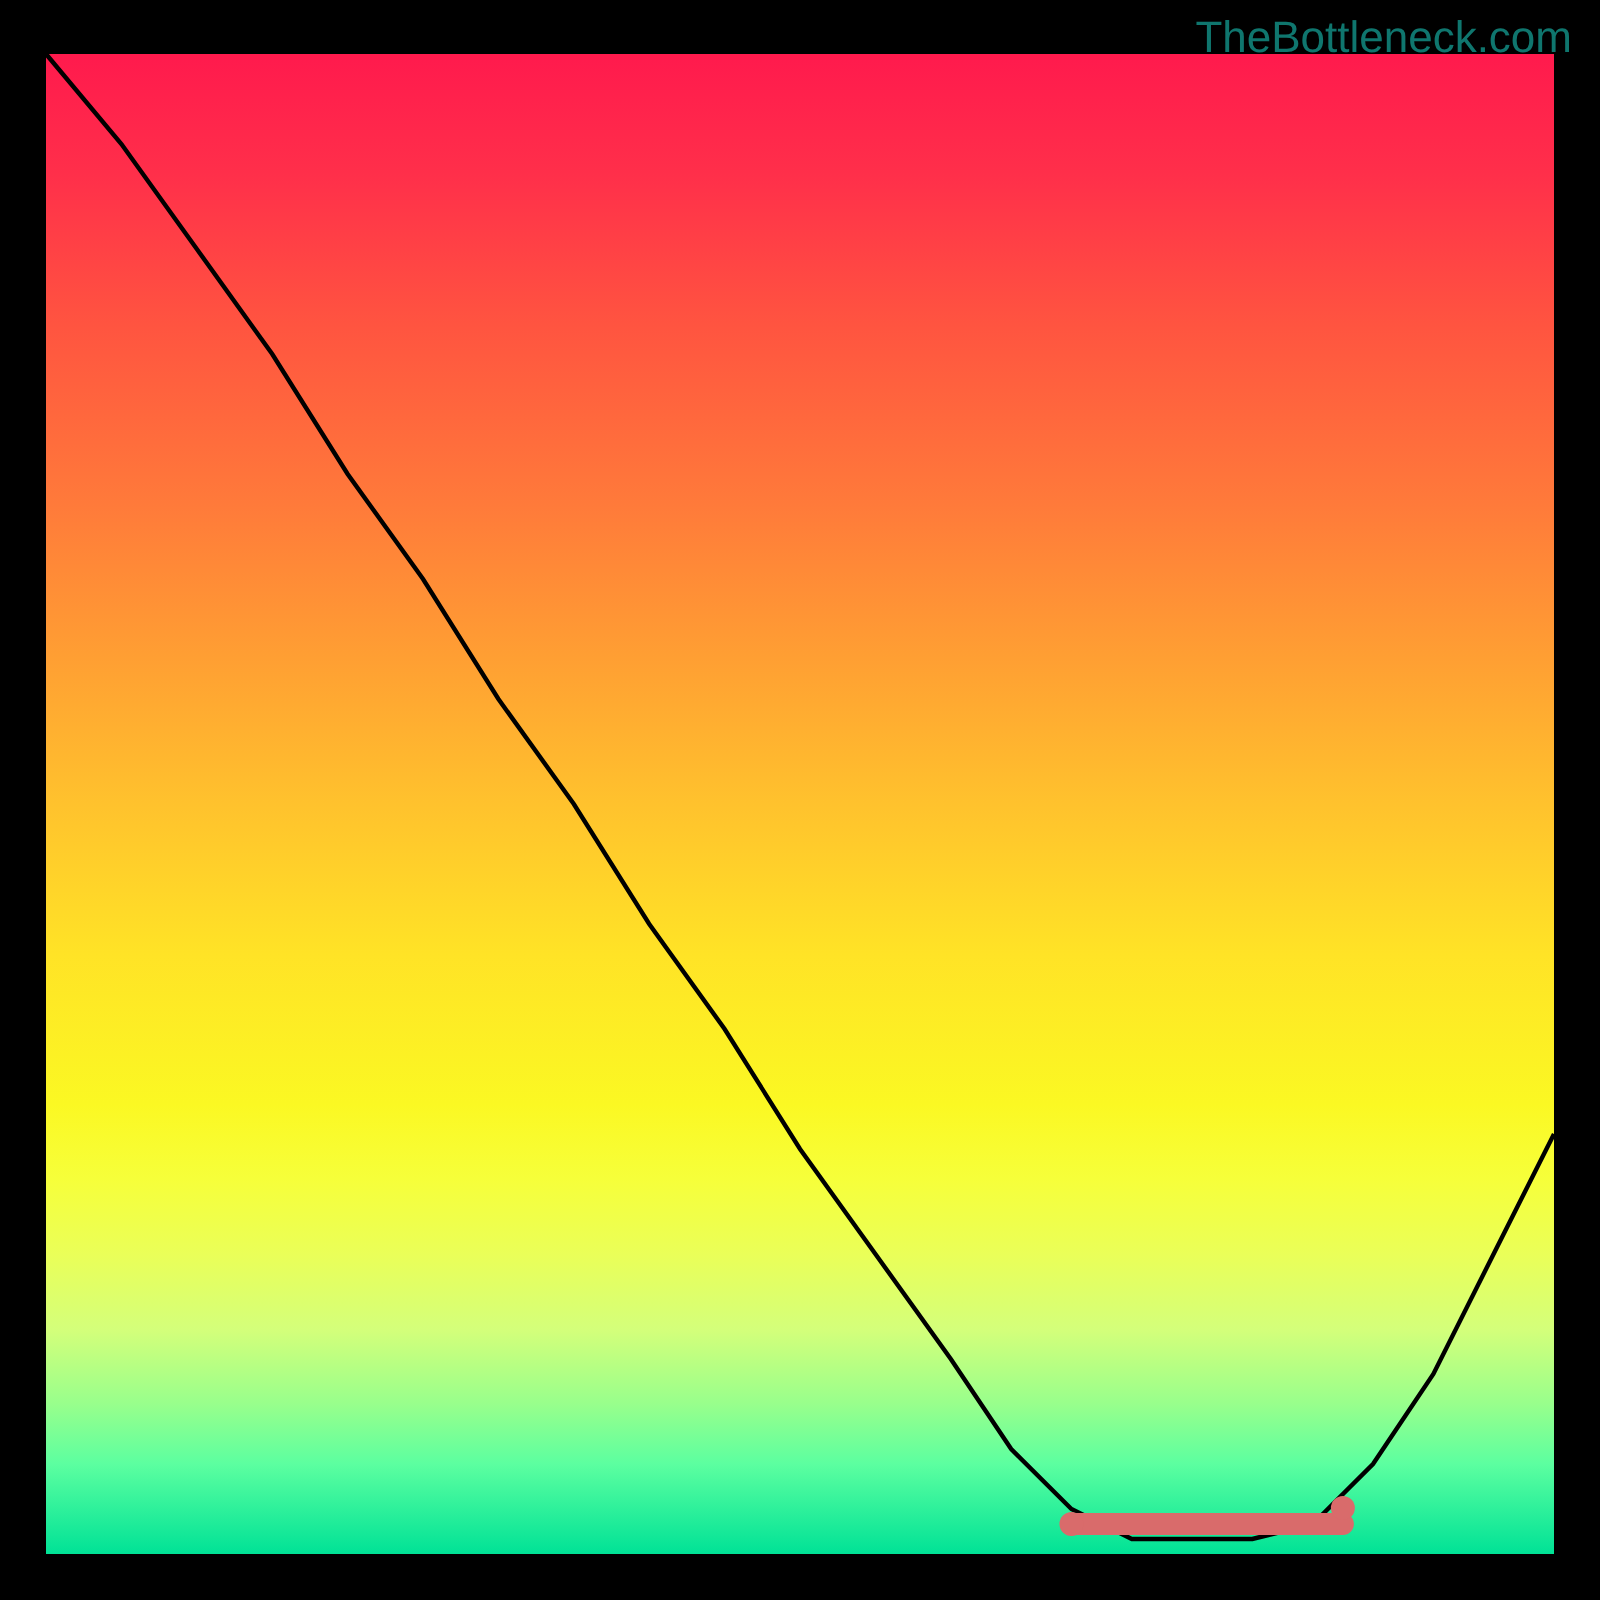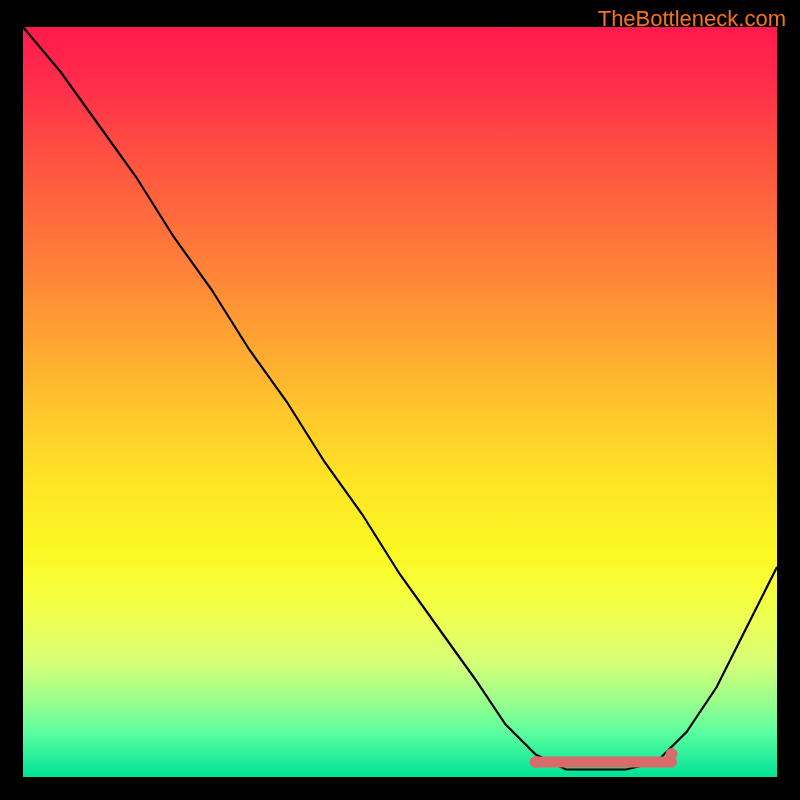--- a/index.html
+++ b/index.html
@@ -1,18 +1,18 @@
 <!DOCTYPE html>
 <html><head>
   <meta charset="utf-8">
   <style>
     * { margin: 0; padding: 0; box-sizing: border-box; }
     body { background: #000; width: 800px; height: 800px; position: relative; font-family: Arial, sans-serif; }
     .container { width: 800px; height: 800px; position: relative; background: #000; }
-    .watermark { position: absolute; top: 6px; right: 14px; color: #f97316; font-size: 22px; font-weight: 500; z-index: 10; }
+    .watermark { position: absolute; top: 6px; right: 14px; color: #0f766e; font-size: 22px; font-weight: 500; z-index: 10; }
     .plot-area { position: absolute; left: 23px; top: 27px; width: 754px; height: 750px; }
     .gradient-bg { position: absolute; inset: 0; background: linear-gradient(to bottom,
       #ff1a4d 0%,
       #ff2f4a 8%,
       #ff5440 18%,
       #ff7a3a 30%,
       #ff9e33 40%,
       #ffc22d 50%,
       #ffe326 60%,
       #fbf823 70%,

